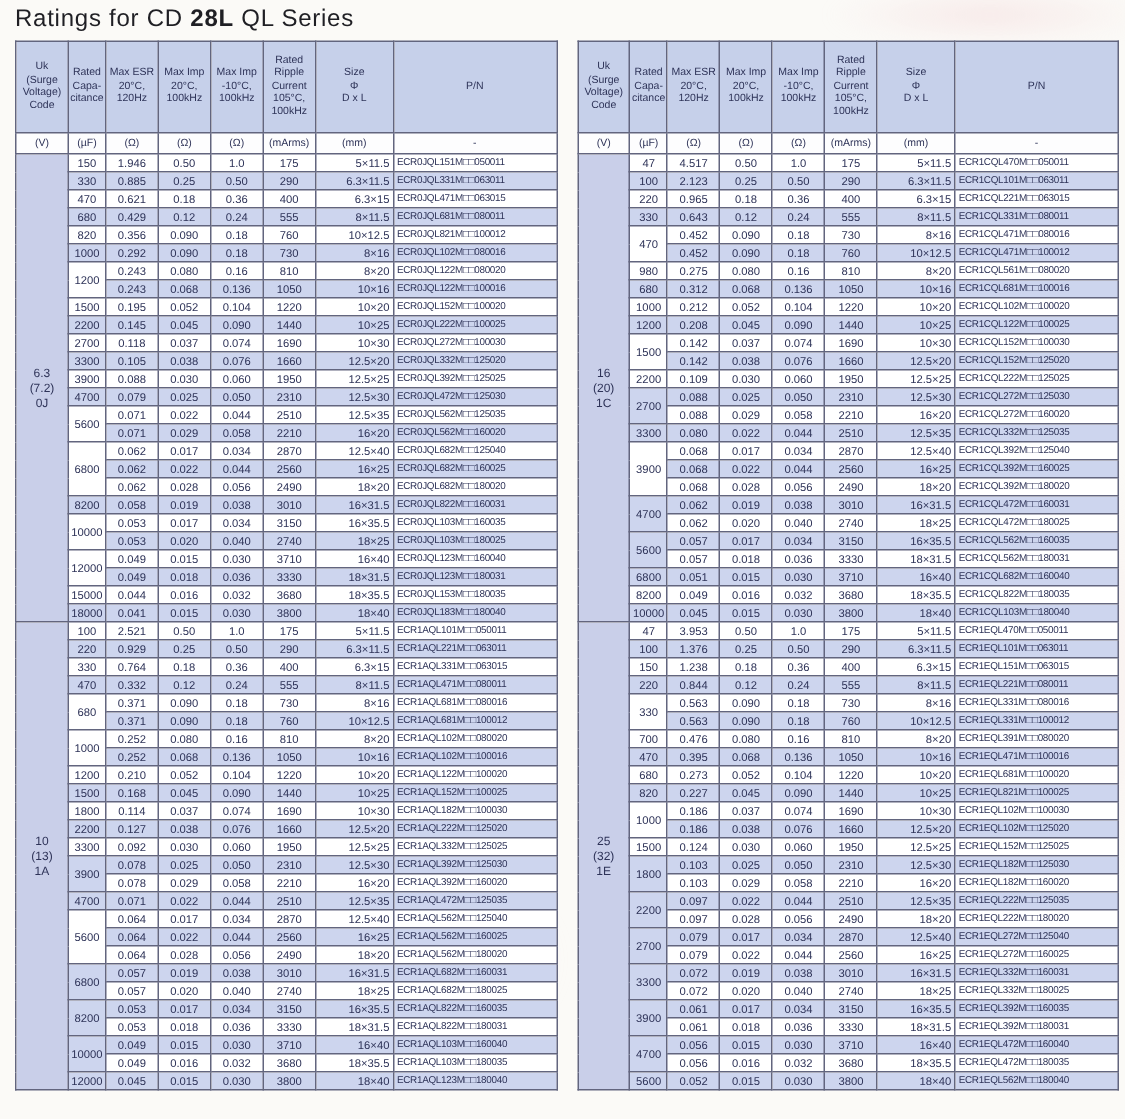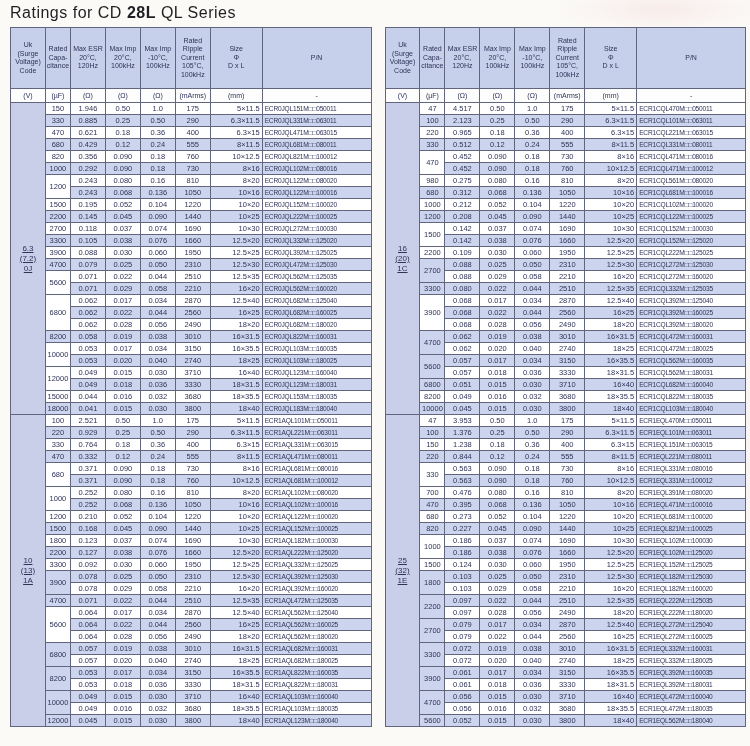--- a/index.html
+++ b/index.html
@@ -31,21 +31,21 @@
     background:transparent;
   }
   thead th{
     background:var(--header-bg,#c6d0ea);
     font-weight:400;font-size:7px;line-height:8.5px;
     height:60px;vertical-align:middle;
   }
   thead tr.units td{height:13px;font-size:7px;background:#fdfdfe;}
   tbody tr{background:#fff;}
   tbody tr.alt{background:var(--stripe,#cdd5ee);}
-  td.vcell{background:var(--vcol,#c9cfe9);font-size:8px;line-height:10px;text-decoration:underline;}
+  td.vcell{background:var(--vcol,#c9cfe9);font-size:8px;line-height:10px;}
   td.cap{background:#fff;font-size:7.5px;}
   td.cap.alt{background:var(--stripe,#cdd5ee);}
   td.size{text-align:right;padding-right:2px;}
   td.pn{text-align:left;padding-left:2px;font-size:6.6px;letter-spacing:-0.2px;}
   tbody tr.section-start td{border-top:1.5px solid var(--border-outer,#474a63);}
 </style>
 </head>
 <body>
 
 <div class="bleed b1"></div>
@@ -403,21 +403,21 @@
             <td class="cap alt" rowspan="1">1500</td>
             <td>0.168</td>
             <td>0.045</td>
             <td>0.090</td>
             <td>1440</td>
             <td class="size">10×25</td>
             <td class="pn">ECR1AQL152M□□100025</td>
           </tr>
           <tr>
             <td class="cap" rowspan="1">1800</td>
-            <td>0.123</td>
+            <td>0.114</td>
             <td>0.037</td>
             <td>0.074</td>
             <td>1690</td>
             <td class="size">10×30</td>
             <td class="pn">ECR1AQL182M□□100030</td>
           </tr>
           <tr class="alt">
             <td class="cap alt" rowspan="1">2200</td>
             <td>0.127</td>
             <td>0.038</td>
@@ -605,21 +605,21 @@
             <td class="cap" rowspan="1">220</td>
             <td>0.965</td>
             <td>0.18</td>
             <td>0.36</td>
             <td>400</td>
             <td class="size">6.3×15</td>
             <td class="pn">ECR1CQL221M□□063015</td>
           </tr>
           <tr class="alt">
             <td class="cap alt" rowspan="1">330</td>
-            <td>0.512</td>
+            <td>0.643</td>
             <td>0.12</td>
             <td>0.24</td>
             <td>555</td>
             <td class="size">8×11.5</td>
             <td class="pn">ECR1CQL331M□□080011</td>
           </tr>
           <tr>
             <td class="cap" rowspan="2">470</td>
             <td>0.452</td>
             <td>0.090</td>

